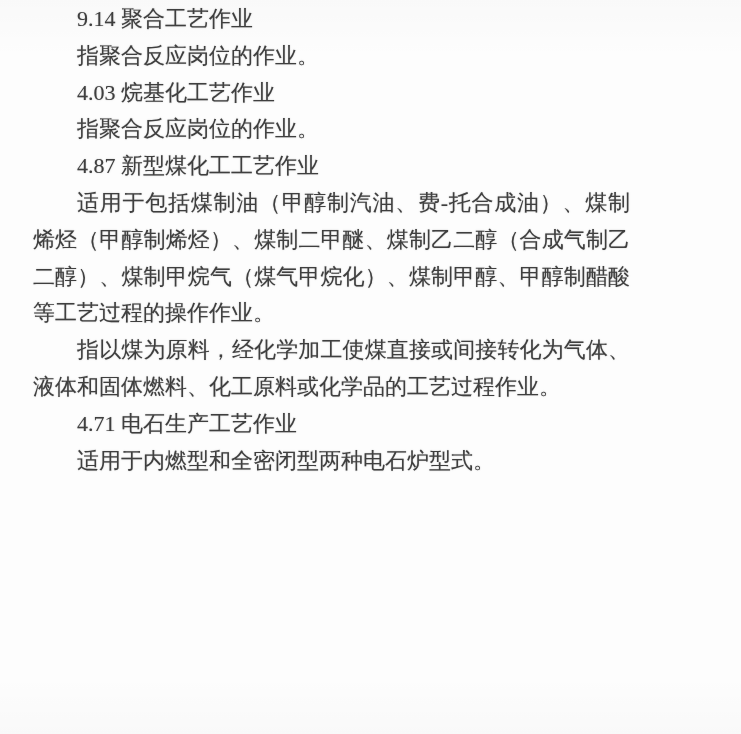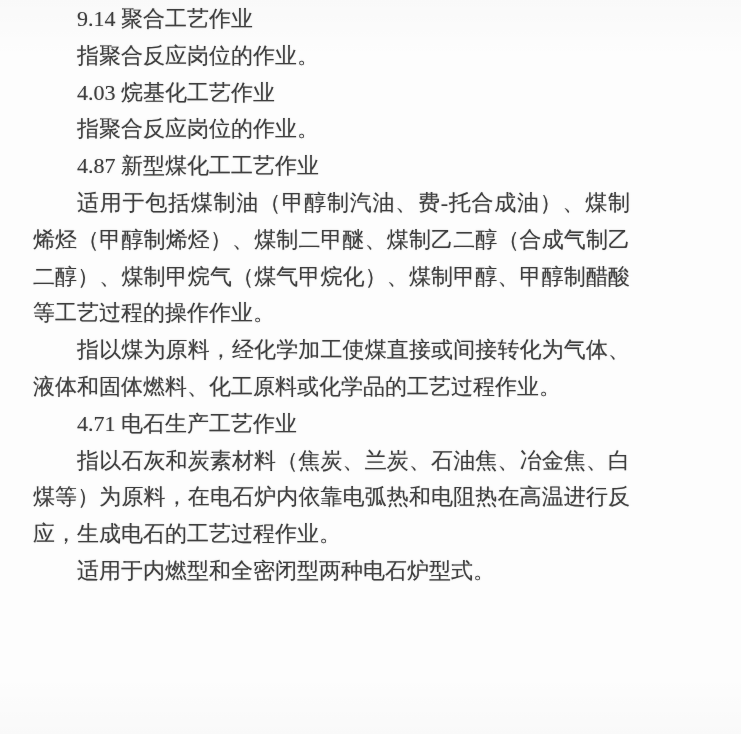--- a/index.html
+++ b/index.html
@@ -60,17 +60,16 @@
   </div>
 
   <div class="section">
     <p class="heading">4.87 新型煤化工工艺作业</p>
     <p>适用于包括煤制油（甲醇制汽油、费-托合成油）、煤制烯烃（甲醇制烯烃）、煤制二甲醚、煤制乙二醇（合成气制乙二醇）、煤制甲烷气（煤气甲烷化）、煤制甲醇、甲醇制醋酸等工艺过程的操作作业。</p>
     <p>指以煤为原料，经化学加工使煤直接或间接转化为气体、液体和固体燃料、化工原料或化学品的工艺过程作业。</p>
   </div>
 
   <div class="section">
     <p class="heading">4.71 电石生产工艺作业</p>
-    <p>指以石灰和炭素材料（焦炭、兰炭、石油焦、冶金焦、白煤等）为原料，在电石炉内依靠电弧热和电阻热在高温进行反应，生成电石的工艺过程作业。</p>
     <p>适用于内燃型和全密闭型两种电石炉型式。</p>
   </div>
 
 </div>
 
 </body></html>

